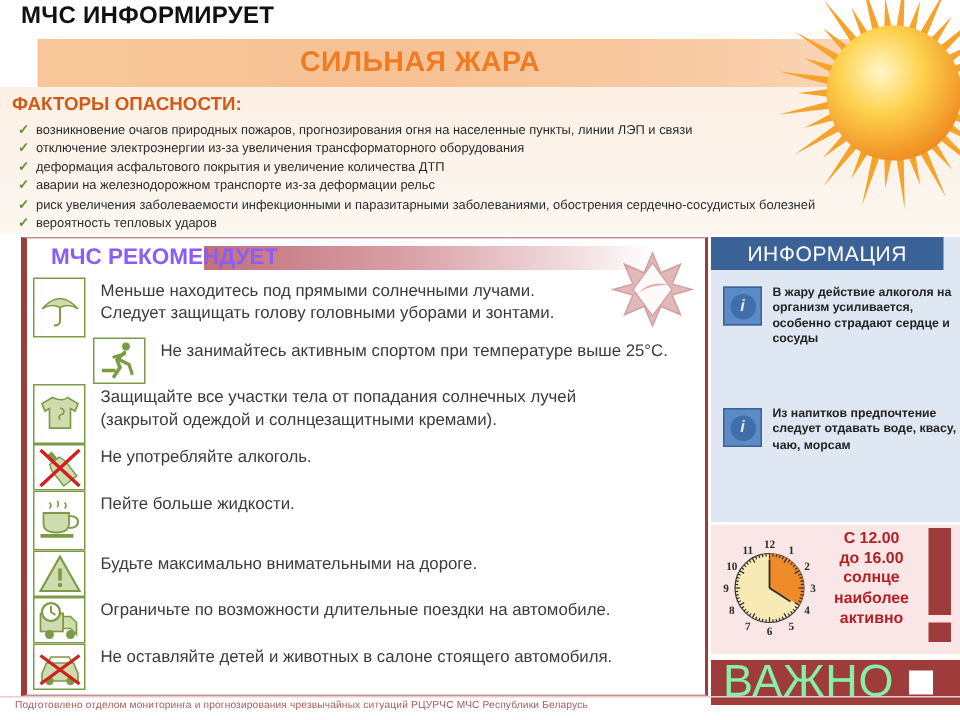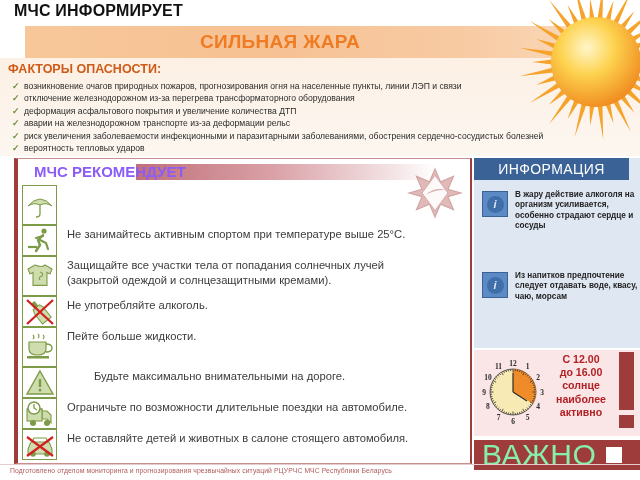--- a/index.html
+++ b/index.html
@@ -149,21 +149,21 @@
 
   <div class="top-title">МЧС ИНФОРМИРУЕТ</div>
 
   <div class="hero"></div>
   <div class="hero-title">СИЛЬНАЯ ЖАРА</div>
 
   <div class="danger"></div>
   <div class="danger-head">ФАКТОРЫ ОПАСНОСТИ:</div>
   <div class="danger-list" id="danger-list">
       <div class="danger-item"><span class="chk">✓</span><span>возникновение очагов природных пожаров, прогнозирования огня на населенные пункты, линии ЛЭП и связи</span></div>
-      <div class="danger-item"><span class="chk">✓</span><span>отключение железнодорожном из-за перегрева трансформаторного оборудования</span></div>
+      <div class="danger-item"><span class="chk">✓</span><span>отключение электроэнергии из-за увеличения трансформаторного оборудования</span></div>
       <div class="danger-item"><span class="chk">✓</span><span>деформация асфальтового покрытия и увеличение количества ДТП</span></div>
       <div class="danger-item"><span class="chk">✓</span><span>аварии на железнодорожном транспорте из-за деформации рельс</span></div>
       <div class="danger-item"><span class="chk">✓</span><span>риск увеличения заболеваемости инфекционными и паразитарными заболеваниями, обострения сердечно-сосудистых болезней</span></div>
       <div class="danger-item"><span class="chk">✓</span><span>вероятность тепловых ударов</span></div>
     </div>
 
   <div class="sun-wrap">
     <svg width="160" height="165" viewBox="0 0 160 165">
       <defs>
         <radialGradient id="sunG" cx="40%" cy="34%" r="68%">
@@ -225,22 +225,26 @@
       </svg>
     </div>
     <div class="rec-rows" id="rec-rows">
         <div class="rec-row" style="height: 40px;">
           <div class="ico" style="height: 40px;">
             <svg width="30" height="30" viewBox="0 0 30 30">
               <path d="M3 16 q12 -14 24 0 q-6 -4 -12 -1 q-6 -3 -12 1 z" fill="#cfdcae" stroke="#7d9b46" stroke-width="1"></path>
               <path d="M15 15 v9 q0 3 -4 3" fill="none" stroke="#7d9b46" stroke-width="1.3"></path>
             </svg>
           </div>
-        </div>
-        <div class="rec-row" style="height: 31px;">
+          <div class="rec-text">
+            <div>Меньше находитесь под прямыми солнечными лучами.</div>
+            <div>Следует защищать голову  головными уборами и зонтами.</div>
+          </div>
+        </div>
+        <div class="rec-row" style="height: 31px; margin-left: 40px;">
           <div class="ico" style="height: 31px;">
             <svg width="30" height="30" viewBox="0 0 30 30">
               <circle cx="19" cy="5" r="2.6" fill="#7d9b46"></circle>
               <path d="M18 9 l-5 5 l2 5 l-4 6" fill="none" stroke="#7d9b46" stroke-width="2.4" stroke-linecap="round"></path>
               <path d="M15 14 l6 3 l2 6" fill="none" stroke="#7d9b46" stroke-width="2.2" stroke-linecap="round"></path>
               <path d="M18 10 l-7 2" fill="none" stroke="#7d9b46" stroke-width="2.2" stroke-linecap="round"></path>
               <path d="M3 21 h9" stroke="#7d9b46" stroke-width="2.2"></path>
             </svg>
           </div>
           <div class="rec-text">
@@ -279,21 +283,21 @@
               <path d="M8 3 q2 2 0 4 M13 2 q2 2 0 4 M18 3 q2 2 0 4" fill="none" stroke="#7d9b46" stroke-width="1.1"></path>
               <path d="M4 10 h17 v7 q0 6 -8.5 6 T4 17 z" fill="#cfdcae" stroke="#7d9b46" stroke-width="1.2"></path>
               <path d="M21 12 q6 0 6 4 t-6 4" fill="none" stroke="#7d9b46" stroke-width="1.4"></path>
               <rect x="2" y="24" width="22" height="2.5" fill="#7d9b46"></rect>
             </svg>
           </div>
           <div class="rec-text">
             <div>Пейте больше жидкости.</div>
           </div>
         </div>
-        <div class="rec-row" style="height: 31px; gap: 27px;">
+        <div class="rec-row" style="height: 31px;">
           <div class="ico" style="height: 31px;">
             <svg width="30" height="30" viewBox="0 0 30 30">
               <path d="M15 3 L28 26 H2 Z" fill="#cfdcae" stroke="#7d9b46" stroke-width="1.4"></path>
               <rect x="13.8" y="11" width="2.4" height="8" fill="#7d9b46"></rect>
               <circle cx="15" cy="22" r="1.5" fill="#7d9b46"></circle>
             </svg>
           </div>
           <div class="rec-text">
             <div>Будьте максимально внимательными на дороге.</div>
           </div>

